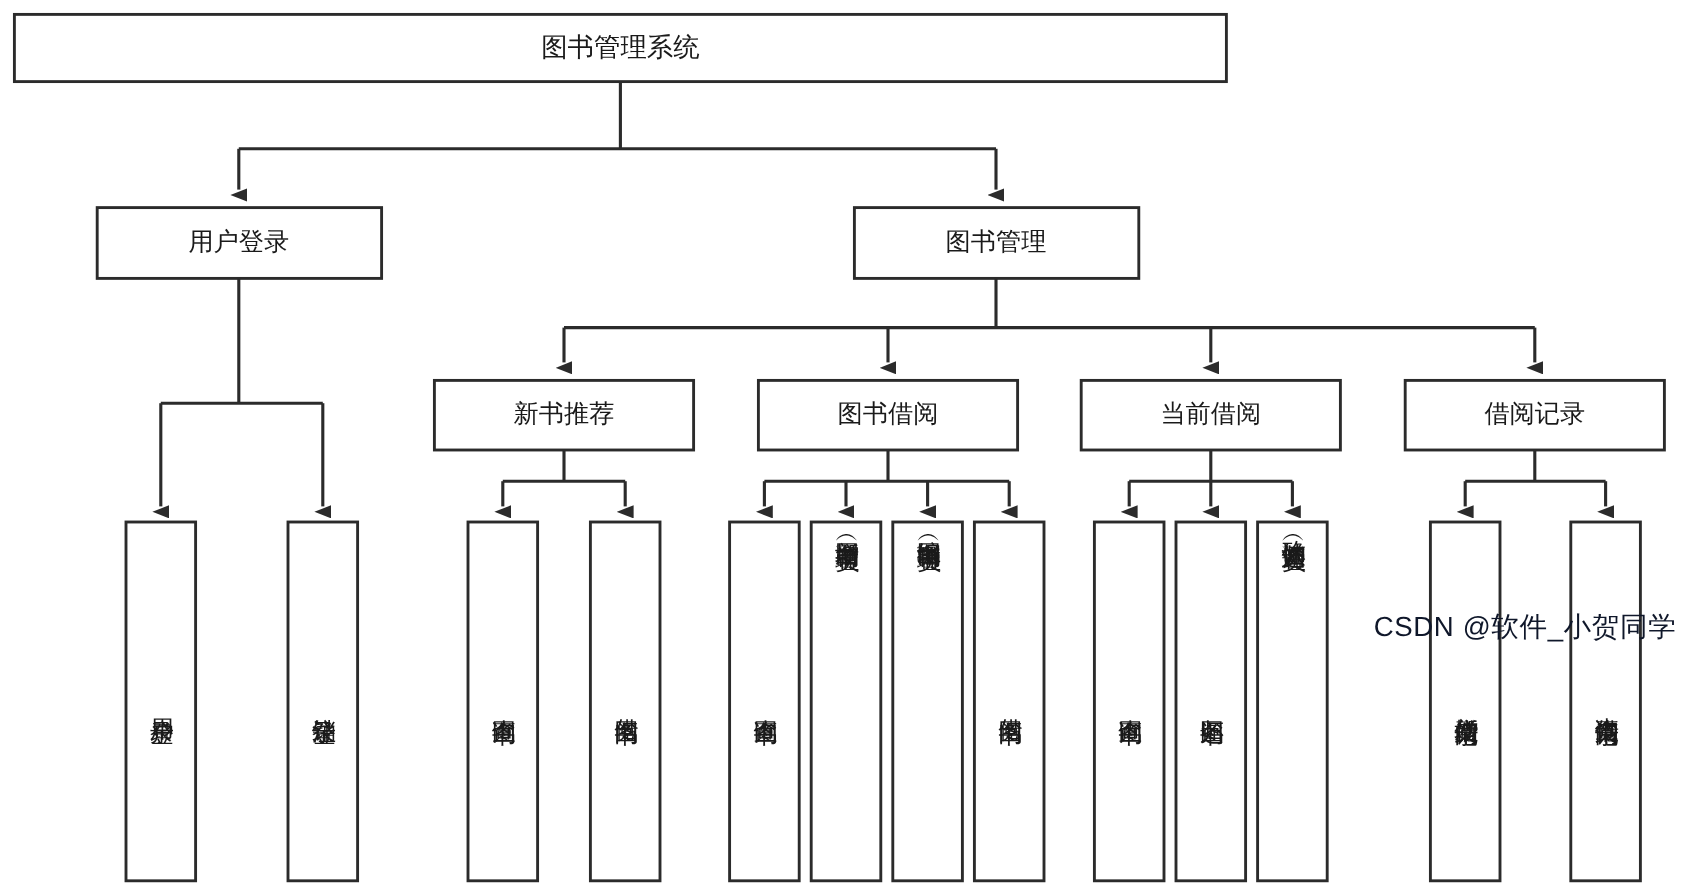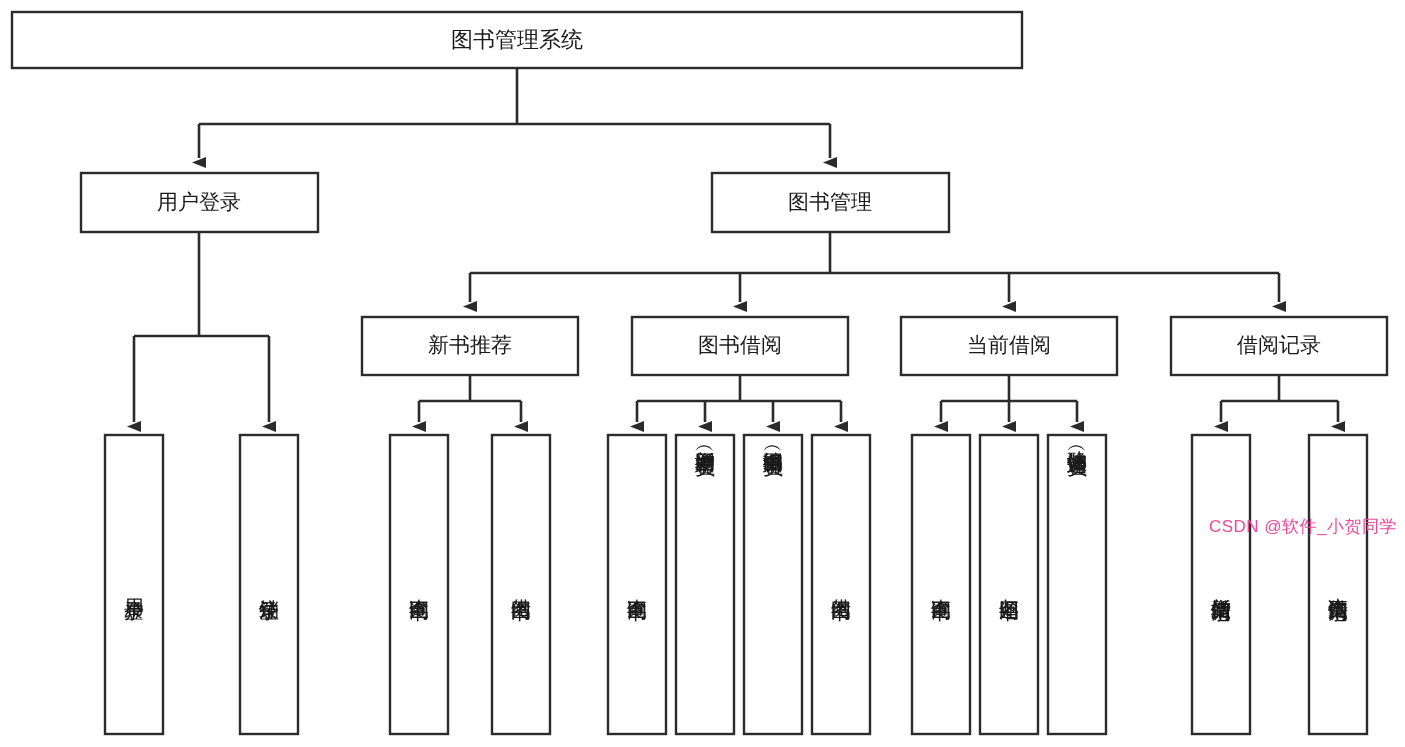--- a/index.html
+++ b/index.html
@@ -72,22 +72,22 @@
     line-height: 1.06;
     color: #1a1a1a;
     letter-spacing: 1px;
     white-space: nowrap;
   }
   .watermark {
     position: absolute;
     right: 8px;
     bottom: 3px;
     font-family: "Liberation Sans", "DejaVu Sans", sans-serif;
-    font-size: 17px;
-    color: #ec4899;
+    font-size: 23px;
+    color: #0f172a;
     white-space: nowrap;
     letter-spacing: 0.5px;
   }
 </style>
 </head>
 <body>
 
 <div id="diagram-root">
 
   <svg id="diagram-svg" viewBox="0 0 1405 747">

